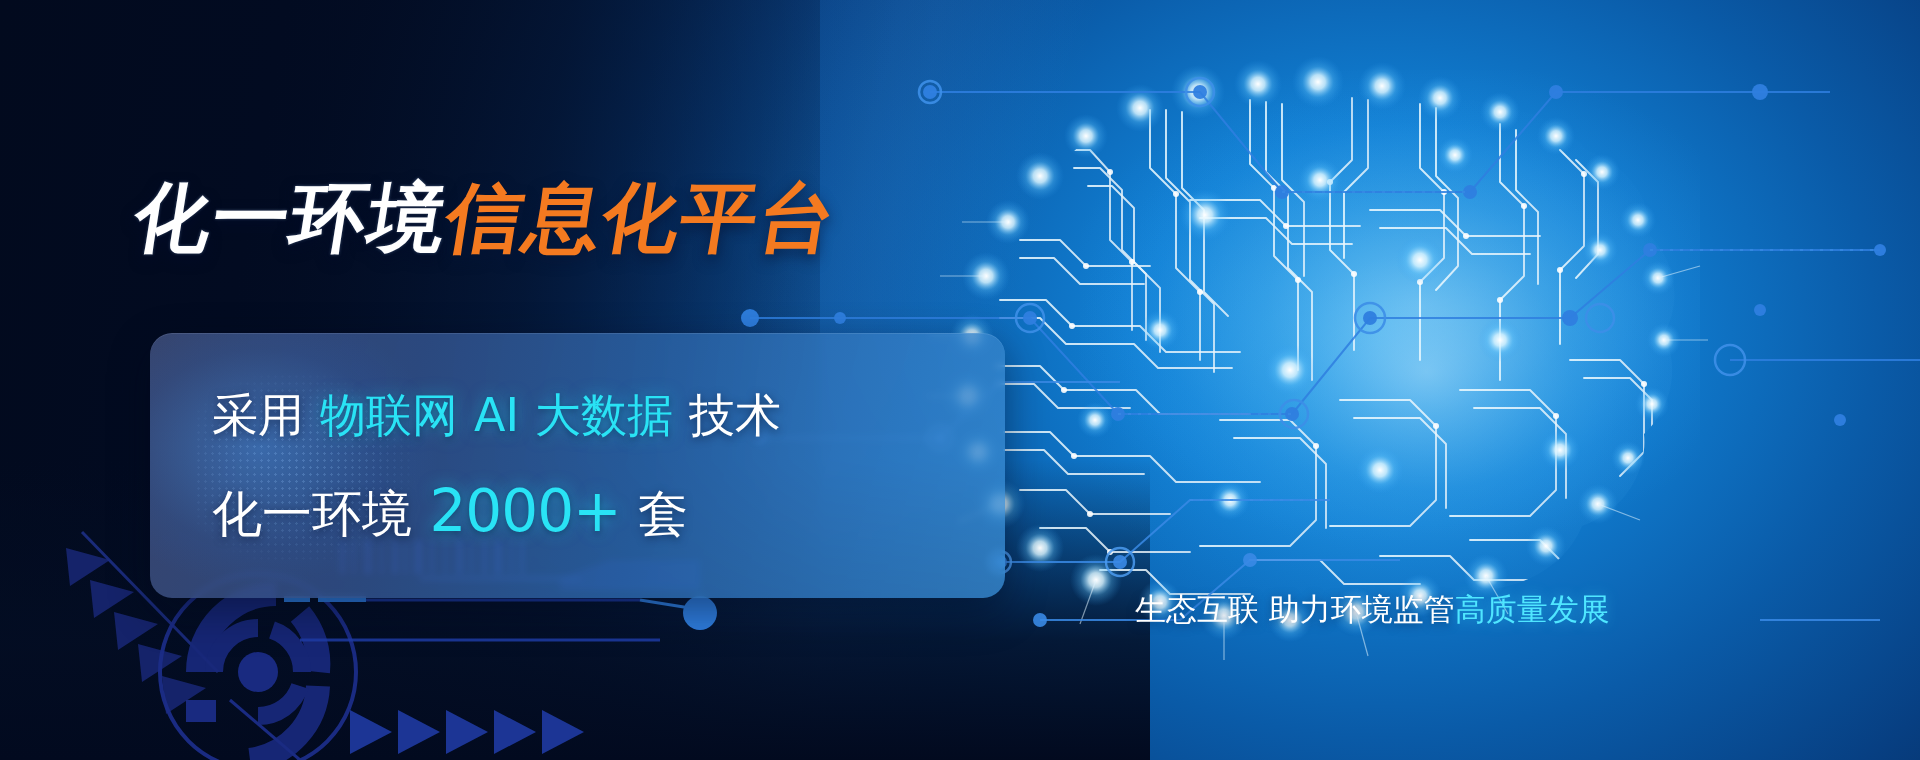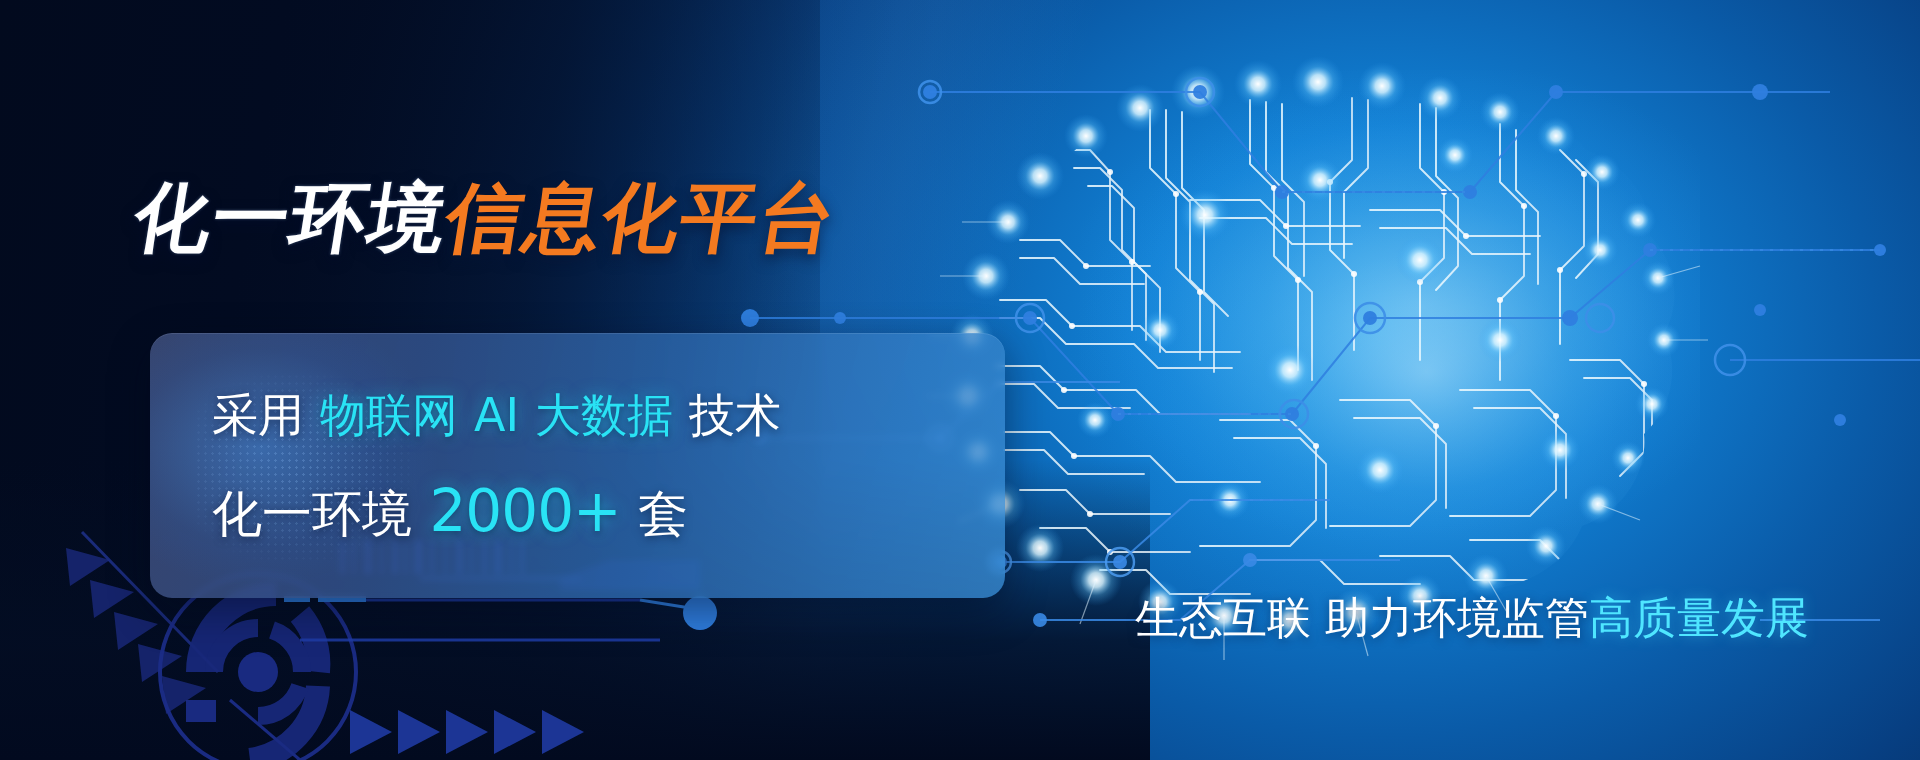--- a/index.html
+++ b/index.html
@@ -95,21 +95,21 @@
     color:#29e3f5;
     font-weight:normal;
     text-shadow:0 0 16px rgba(35,215,250,.55), 0 2px 6px rgba(2,12,40,.5);
   }
   #line-sales .num{font-size:58px;letter-spacing:-1px;}
 
   
   #tagline{
     position:absolute;left:1135px;top:589px;
     white-space:nowrap;
-    font-size:44px;
+    font-size:31px;
     font-family:"DejaVu Sans","Liberation Sans",sans-serif;
     text-shadow:0 2px 10px rgba(2,35,80,.6);
   }
   #tagline .plain{color:#ffffff;}
   #tagline .hl{color:#4fe6ff;text-shadow:0 0 14px rgba(60,220,255,.45);}
 </style>
 </head>
 <body>
 
 <div id="banner">

